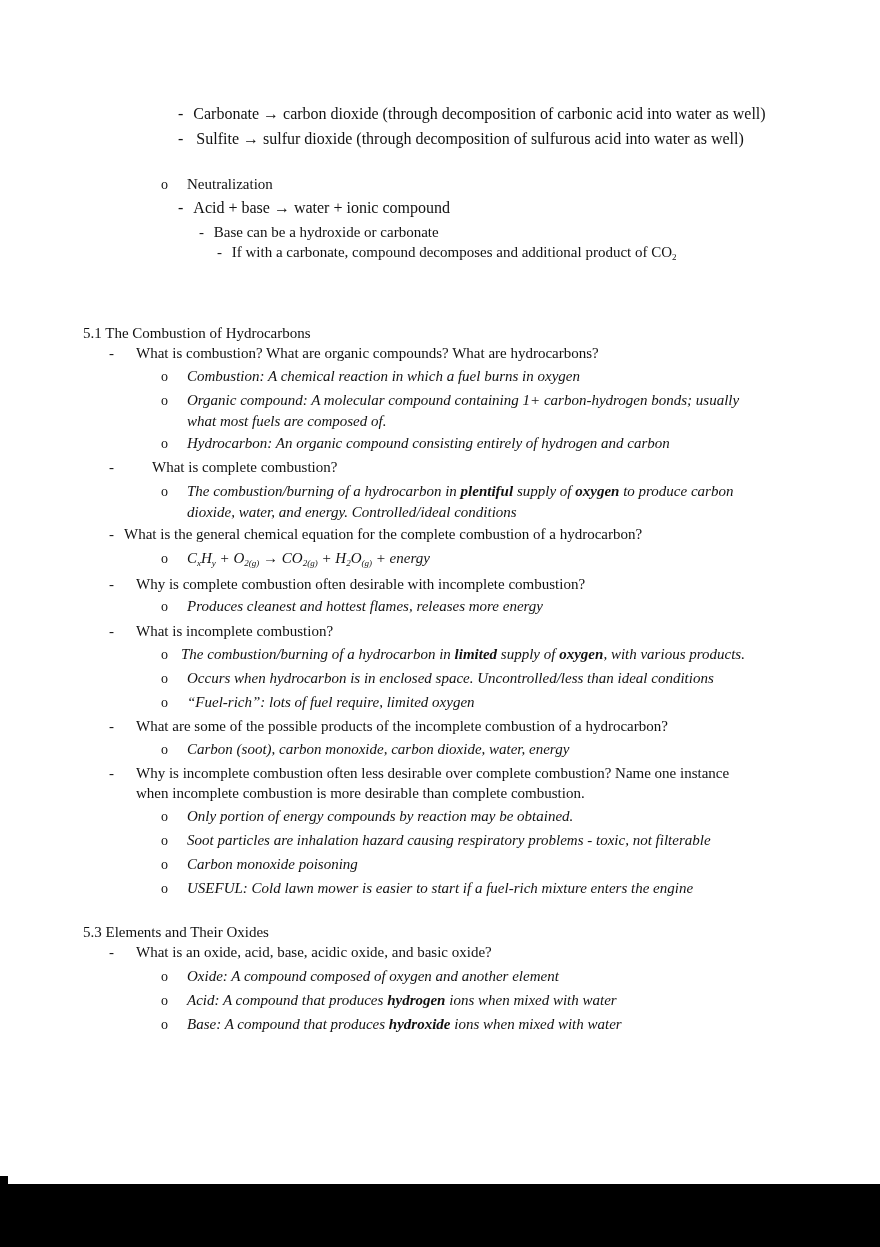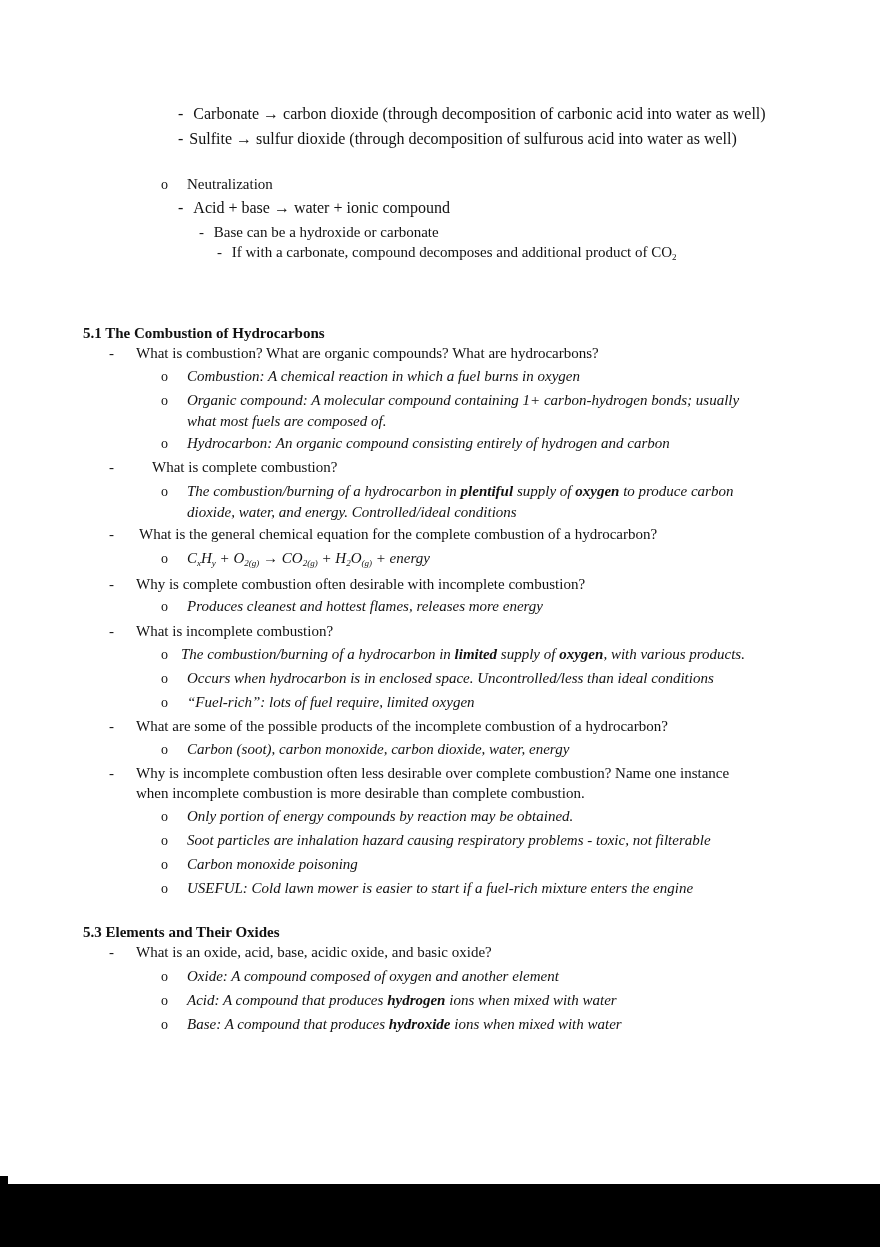--- a/index.html
+++ b/index.html
@@ -1,37 +1,37 @@
 <!DOCTYPE html>
 <html><head>
 <meta charset="utf-8">
 <style>
   html, body { margin:0; padding:0; }
   body { width:880px; height:1247px; background:#ffffff; position:relative; overflow:hidden; color:#111; }
   .line { position:absolute; white-space:nowrap; font-family:"Liberation Serif", serif; font-size:15px; line-height:20px; }
   .it { font-style:italic; }
   .b { font-weight:bold; }
-  .h { font-weight:bold; font-size:15px; }
+  .h { font-weight:normal; font-size:15px; }
   .marker { position:absolute; font-family:"Liberation Serif", serif; font-size:15px; line-height:20px; }
   .omark { font-size:14px; }
   sub { font-size:9px; vertical-align:-3px; line-height:0; }
   .bottom-bar { position:absolute; left:0; top:1184px; width:880px; height:63px; background:#000; }
   .bottom-notch { position:absolute; left:0; top:1176px; width:8px; height:8px; background:#000; }
   .top1 { font-size:16px; }
 </style>
 </head>
 <body>
 
 <div class="line top1" style="left:178px; top:104px;">
   <span>-</span>
   <span style="margin-left:6px;">Carbonate →  carbon dioxide (through decomposition of carbonic acid into water as well)</span>
 </div>
 <div class="line top1" style="left:178px; top:129px;">
   <span>-</span>
-  <span style="margin-left:2px;">Sulfite → sulfur dioxide (through decomposition of sulfurous acid into water as well)</span>
+  <span style="margin-left:9px;">Sulfite → sulfur dioxide (through decomposition of sulfurous acid into water as well)</span>
 </div>
 
 <div class="marker omark" style="left:161px; top:175px;">o</div>
 <div class="line" style="left:187px; top:174px;">Neutralization</div>
 
 <div class="line top1" style="left:178px; top:198px;">
   <span>-</span>
   <span style="margin-left:6px;">Acid + base → water + ionic compound</span>
 </div>
 <div class="line" style="left:199px; top:222px;">
@@ -57,21 +57,21 @@
 
 <div class="marker" style="left:109px; top:457px;">-</div>
 <div class="line" style="left:136px; top:457px;margin-left:16px;">What is complete combustion?</div>
 <div class="marker omark" style="left:161px; top:482px;">o</div>
 <div class="line it" style="left:187px; top:481px;">
   <span>The combustion/burning of a hydrocarbon in </span><span class="b">plentiful</span><span> supply of </span><span class="b">oxygen</span><span> to produce carbon</span>
 </div>
 <div class="line it" style="left:187px; top:502px;">dioxide, water, and energy. Controlled/ideal conditions</div>
 
 <div class="marker" style="left:109px; top:524px;">-</div>
-<div class="line" style="left:139px; top:524px;">What is the general chemical equation for the complete combustion of a hydrocarbon?</div>
+<div class="line" style="left:124px; top:524px;">What is the general chemical equation for the complete combustion of a hydrocarbon?</div>
 <div class="marker omark" style="left:161px; top:549px;">o</div>
 <div class="line it" style="left:187px; top:548px;">
   <span>C</span><sub>x</sub><span>H</span><sub>y</sub><span> + O</span><sub>2(g)</sub><span> → CO</span><sub>2(g)</sub><span> + H</span><sub>2</sub><span>O</span><sub>(g)</sub><span> + energy</span>
 </div>
 
 <div class="marker" style="left:109px; top:574px;">-</div>
 <div class="line" style="left:136px; top:574px;">Why is complete combustion often desirable with incomplete combustion?</div>
 <div class="marker omark" style="left:161px; top:597px;">o</div>
 <div class="line it" style="left:187px; top:596px;">Produces cleanest and hottest flames, releases more energy</div>
 

